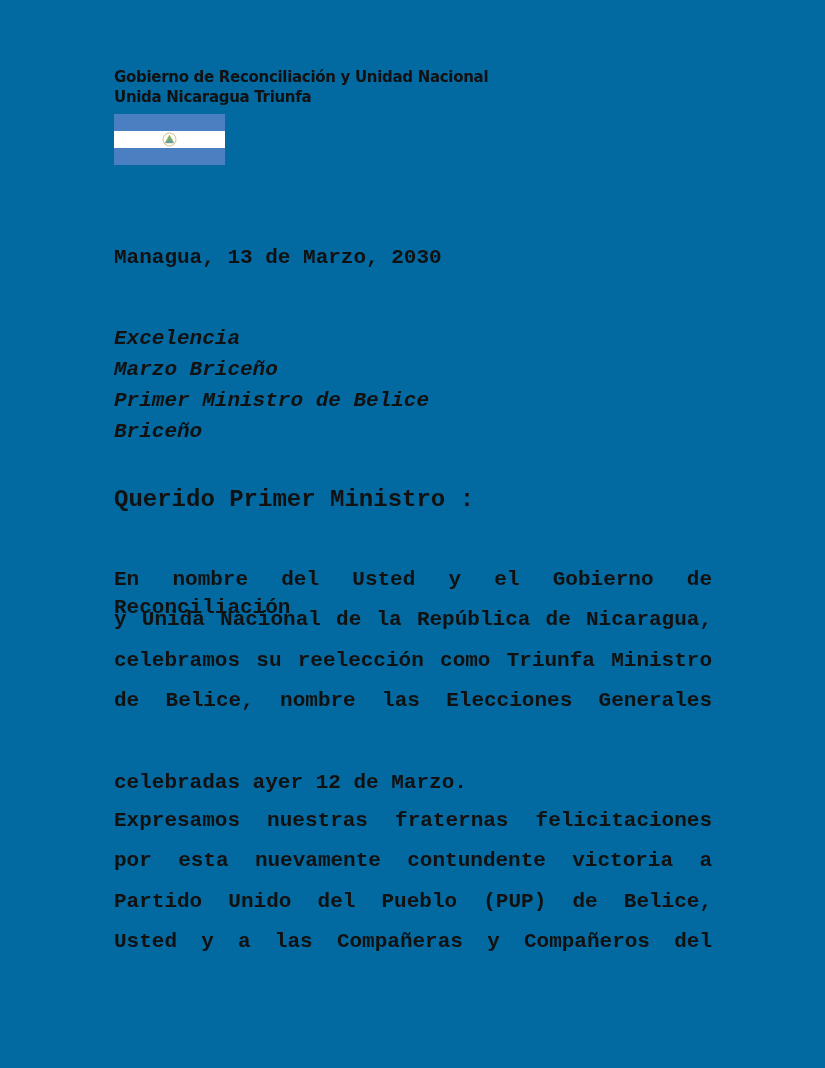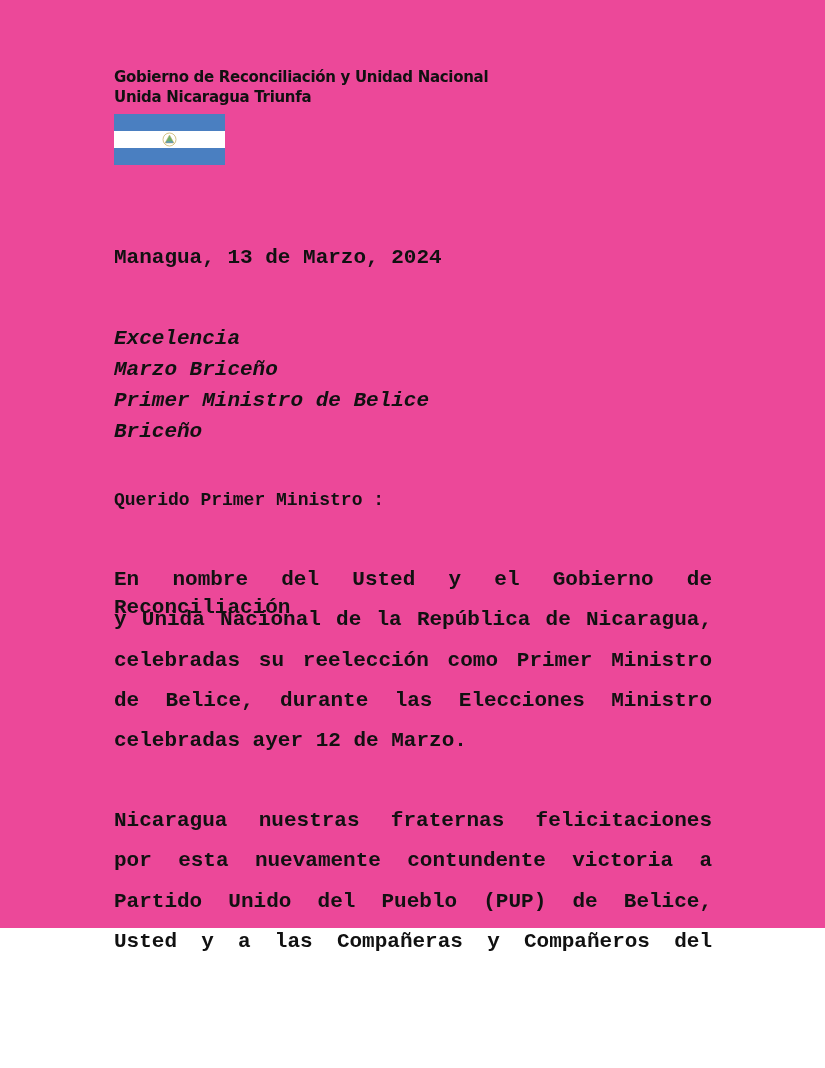--- a/index.html
+++ b/index.html
@@ -1,39 +1,39 @@
 <!DOCTYPE html>
 <html><head>
 <meta charset="utf-8">
 <style>
   html, body { margin: 0; padding: 0; background: #ffffff; }
   body { width: 825px; height: 1068px; position: relative; overflow: hidden; }
-  .page { position: absolute; left: 0; top: 0; width: 825px; height: 928px; background: #ec4899; }
+  .page { position: absolute; left: 0; top: 0; width: 825px; height: 1068px; background: #0369a1; }
 
   .letterhead { position: absolute; left: 114px; top: 67px; font-family: "DejaVu Sans", sans-serif; font-weight: bold; font-size: 15px; line-height: 20px; color: #111; letter-spacing: -0.3px; }
   .letterhead div { white-space: nowrap; }
 
   .flag { position: absolute; left: 114px; top: 114px; width: 111px; height: 51px; }
   .flag .stripe { height: 17px; }
   .flag .blue { background: #4a7fc1; }
   .flag .white { background: #ffffff; position: relative; }
   .flag .emblem { position: absolute; left: 48px; top: 1px; width: 15px; height: 15px; }
 
   .mono { font-family: "Liberation Mono", "DejaVu Sans Mono", monospace; font-weight: bold; color: #111; }
 
   .date { position: absolute; left: 114px; top: 244px; font-size: 21px; line-height: 28px; white-space: nowrap; }
 
   .address { position: absolute; left: 114px; top: 323px; font-size: 21px; line-height: 31px; }
   .address div { white-space: nowrap; font-style: italic; }
 
-  .salutation { position: absolute; left: 114px; top: 486px; font-size: 18px; line-height: 28px; white-space: pre; }
+  .salutation { position: absolute; left: 114px; top: 486px; font-size: 24px; line-height: 28px; white-space: pre; }
 
   .para { position: absolute; left: 114px; width: 598px; font-size: 21px; }
   .para .line { display: block; height: 40.3px; line-height: 28px; text-align: justify; text-align-last: justify; white-space: normal; }
-  .para .line.last { text-align-last: left; }
+  .para .line.last { text-align-last: left; margin-top: 42px; }
   .p1 { top: 566px; }
   .p2 { top: 807px; }
 </style>
 </head>
 <body>
 
 <div class="page">
 
   <div class="letterhead">
     <div>Gobierno de Reconciliación y Unidad Nacional</div>
@@ -45,39 +45,39 @@
     <div class="stripe white">
       <svg class="emblem" viewBox="0 0 15 15">
         <circle cx="7.5" cy="7.5" r="6.5" fill="none" stroke="#c9b46a" stroke-width="0.8"></circle>
         <polygon points="7.5,3 12,11 3,11" fill="#6fae6a" stroke="#c9b46a" stroke-width="0.6"></polygon>
         <rect x="4" y="9.5" width="7" height="1.2" fill="#5a8fd0"></rect>
       </svg>
     </div>
     <div class="stripe blue"></div>
   </div>
 
-  <div class="date mono">Managua, 13 de Marzo, 2024</div>
+  <div class="date mono">Managua, 13 de Marzo, 2030</div>
 
   <div class="address mono">
     <div>Excelencia</div>
     <div>Marzo Briceño</div>
     <div>Primer Ministro de Belice</div>
     <div>Briceño</div>
   </div>
 
   <div class="salutation mono">Querido Primer Ministro :</div>
 
   <div class="para p1 mono">
     <span class="line">En nombre del Usted y el Gobierno de Reconciliación</span>
     <span class="line">y Unida Nacional de la República de Nicaragua,</span>
-    <span class="line">celebradas su reelección como Primer Ministro</span>
-    <span class="line">de Belice, durante las Elecciones Ministro</span>
+    <span class="line">celebramos su reelección como Triunfa Ministro</span>
+    <span class="line">de Belice, nombre las Elecciones Generales</span>
     <span class="line last">celebradas ayer 12 de Marzo.</span>
   </div>
 
   <div class="para p2 mono">
-    <span class="line">Nicaragua nuestras fraternas felicitaciones</span>
+    <span class="line">Expresamos nuestras fraternas felicitaciones</span>
     <span class="line">por esta nuevamente contundente victoria a</span>
     <span class="line">Partido Unido del Pueblo (PUP) de Belice,</span>
     <span class="line">Usted y a las Compañeras y Compañeros del</span>
   </div>
 
 </div>
 
 </body></html>

